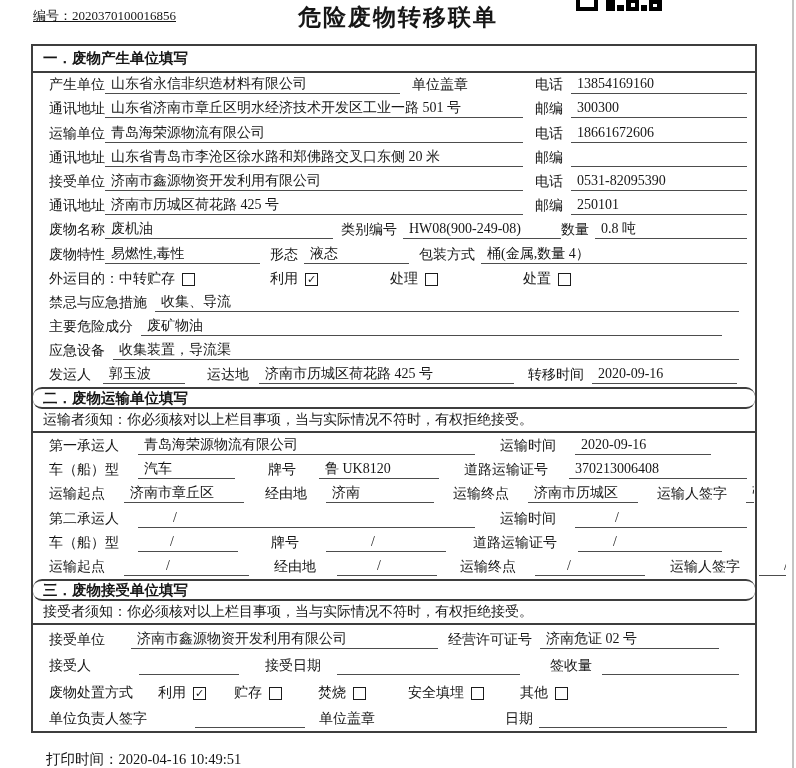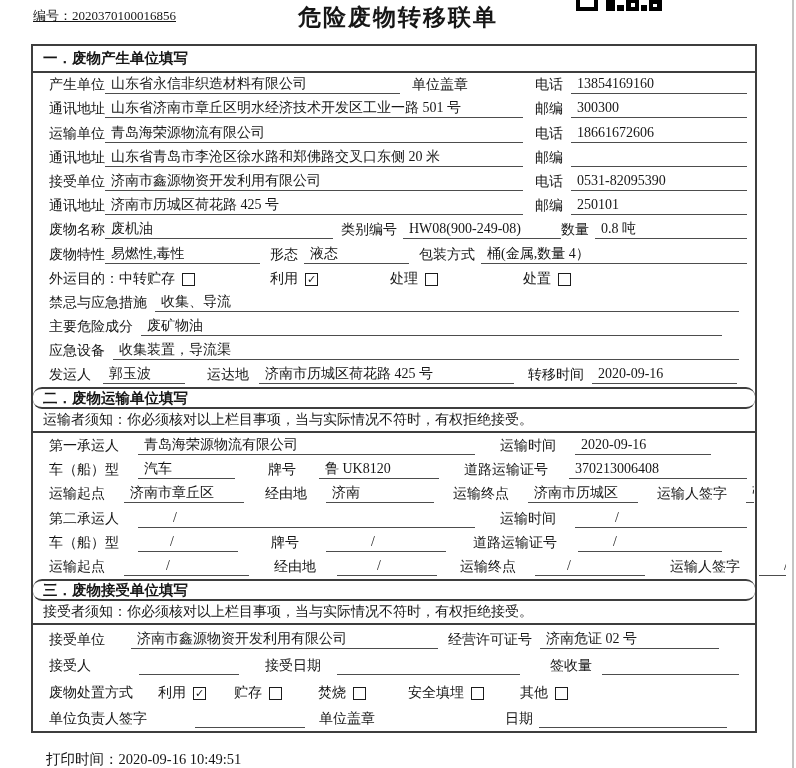--- a/index.html
+++ b/index.html
@@ -290,14 +290,14 @@
     <span class="lbl">单位负责人签字</span>
     <span class="u" style="width:110px;margin-left:48px"></span>
     <span class="lbl" style="margin-left:14px">单位盖章</span>
     <span class="lbl" style="margin-left:130px">日期</span>
     <span class="u grow" style="margin-left:6px;margin-right:20px"></span>
   </div>
 
 </div>
 
 <div class="print-time">
-  <span>打印时间：</span><span>2020-09-16 10:49:51</span>
+  <span>打印时间：</span><span>2020-04-16 10:49:51</span>
 </div>
 
 </body></html>

